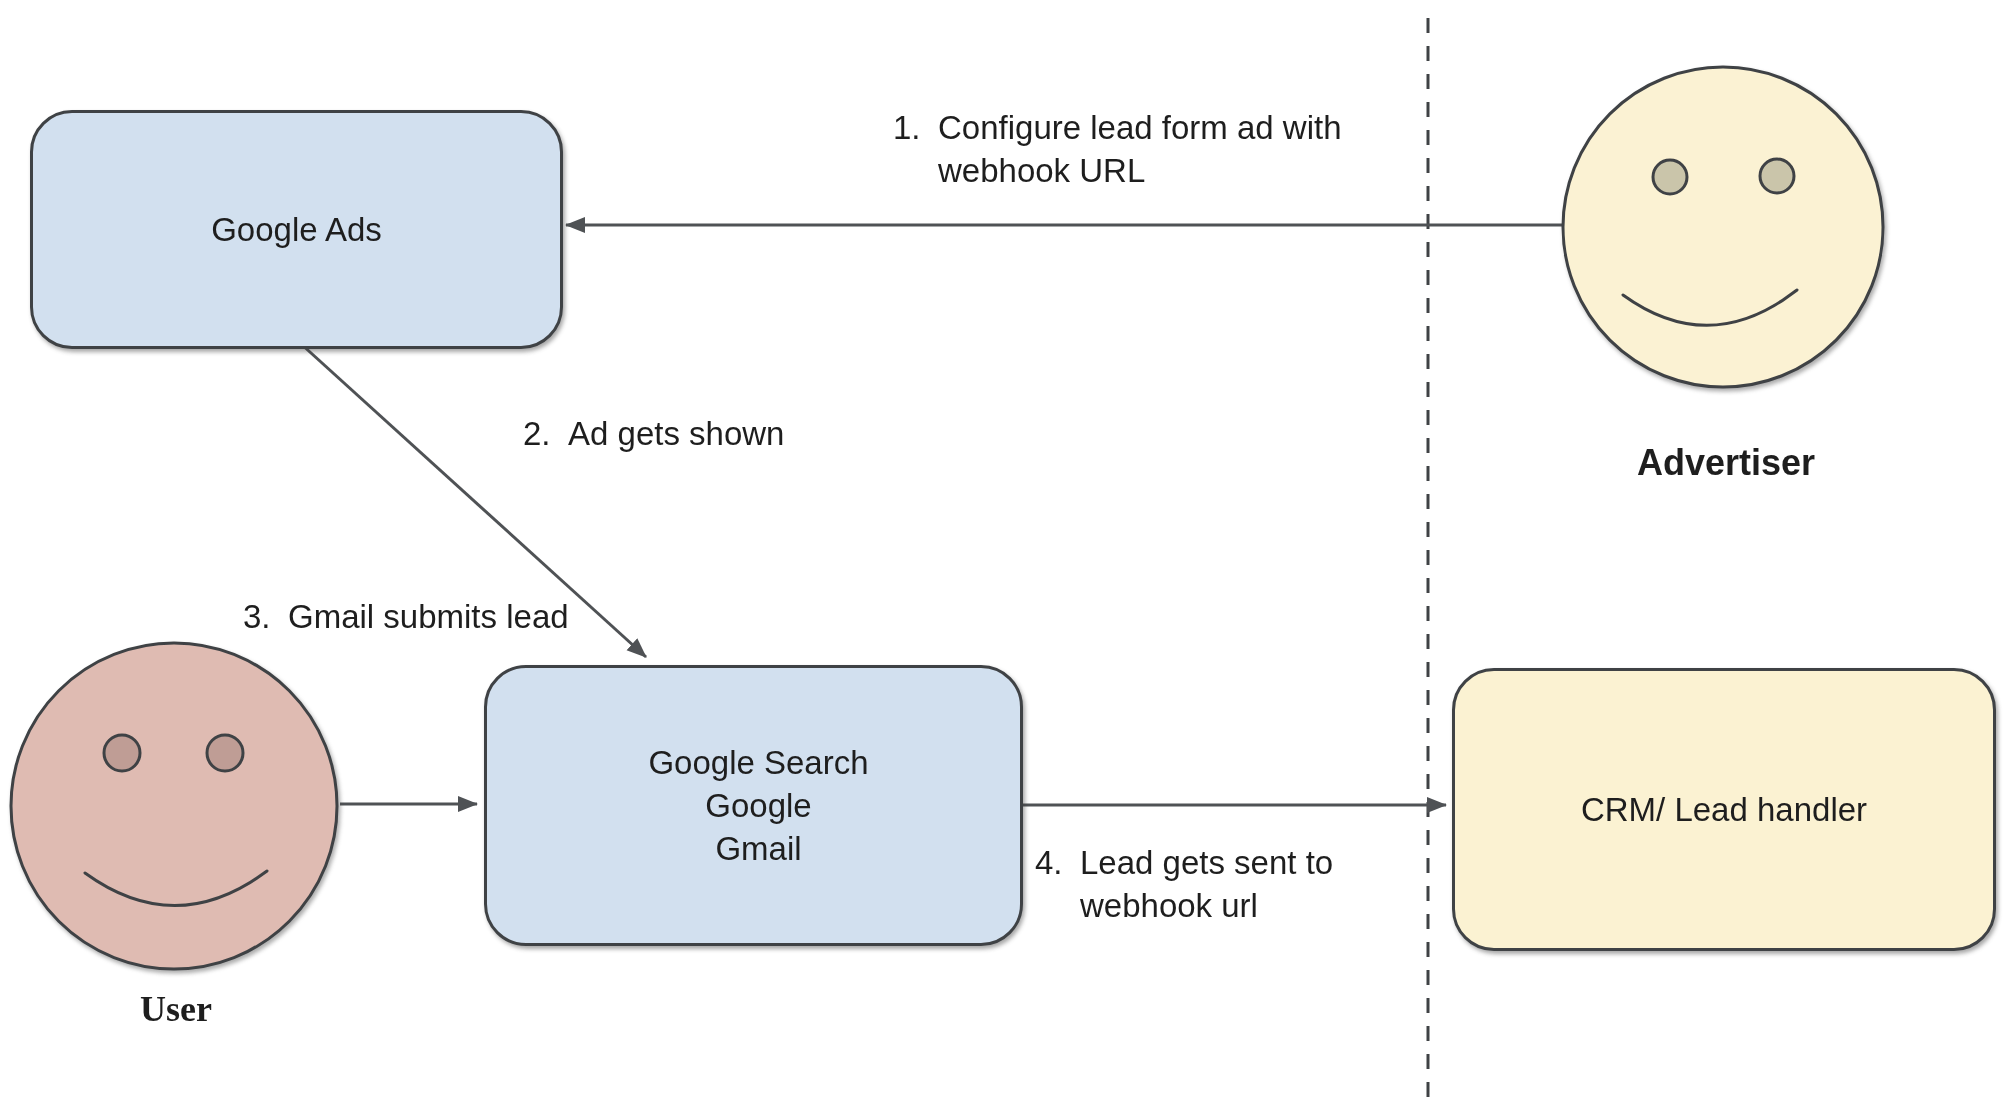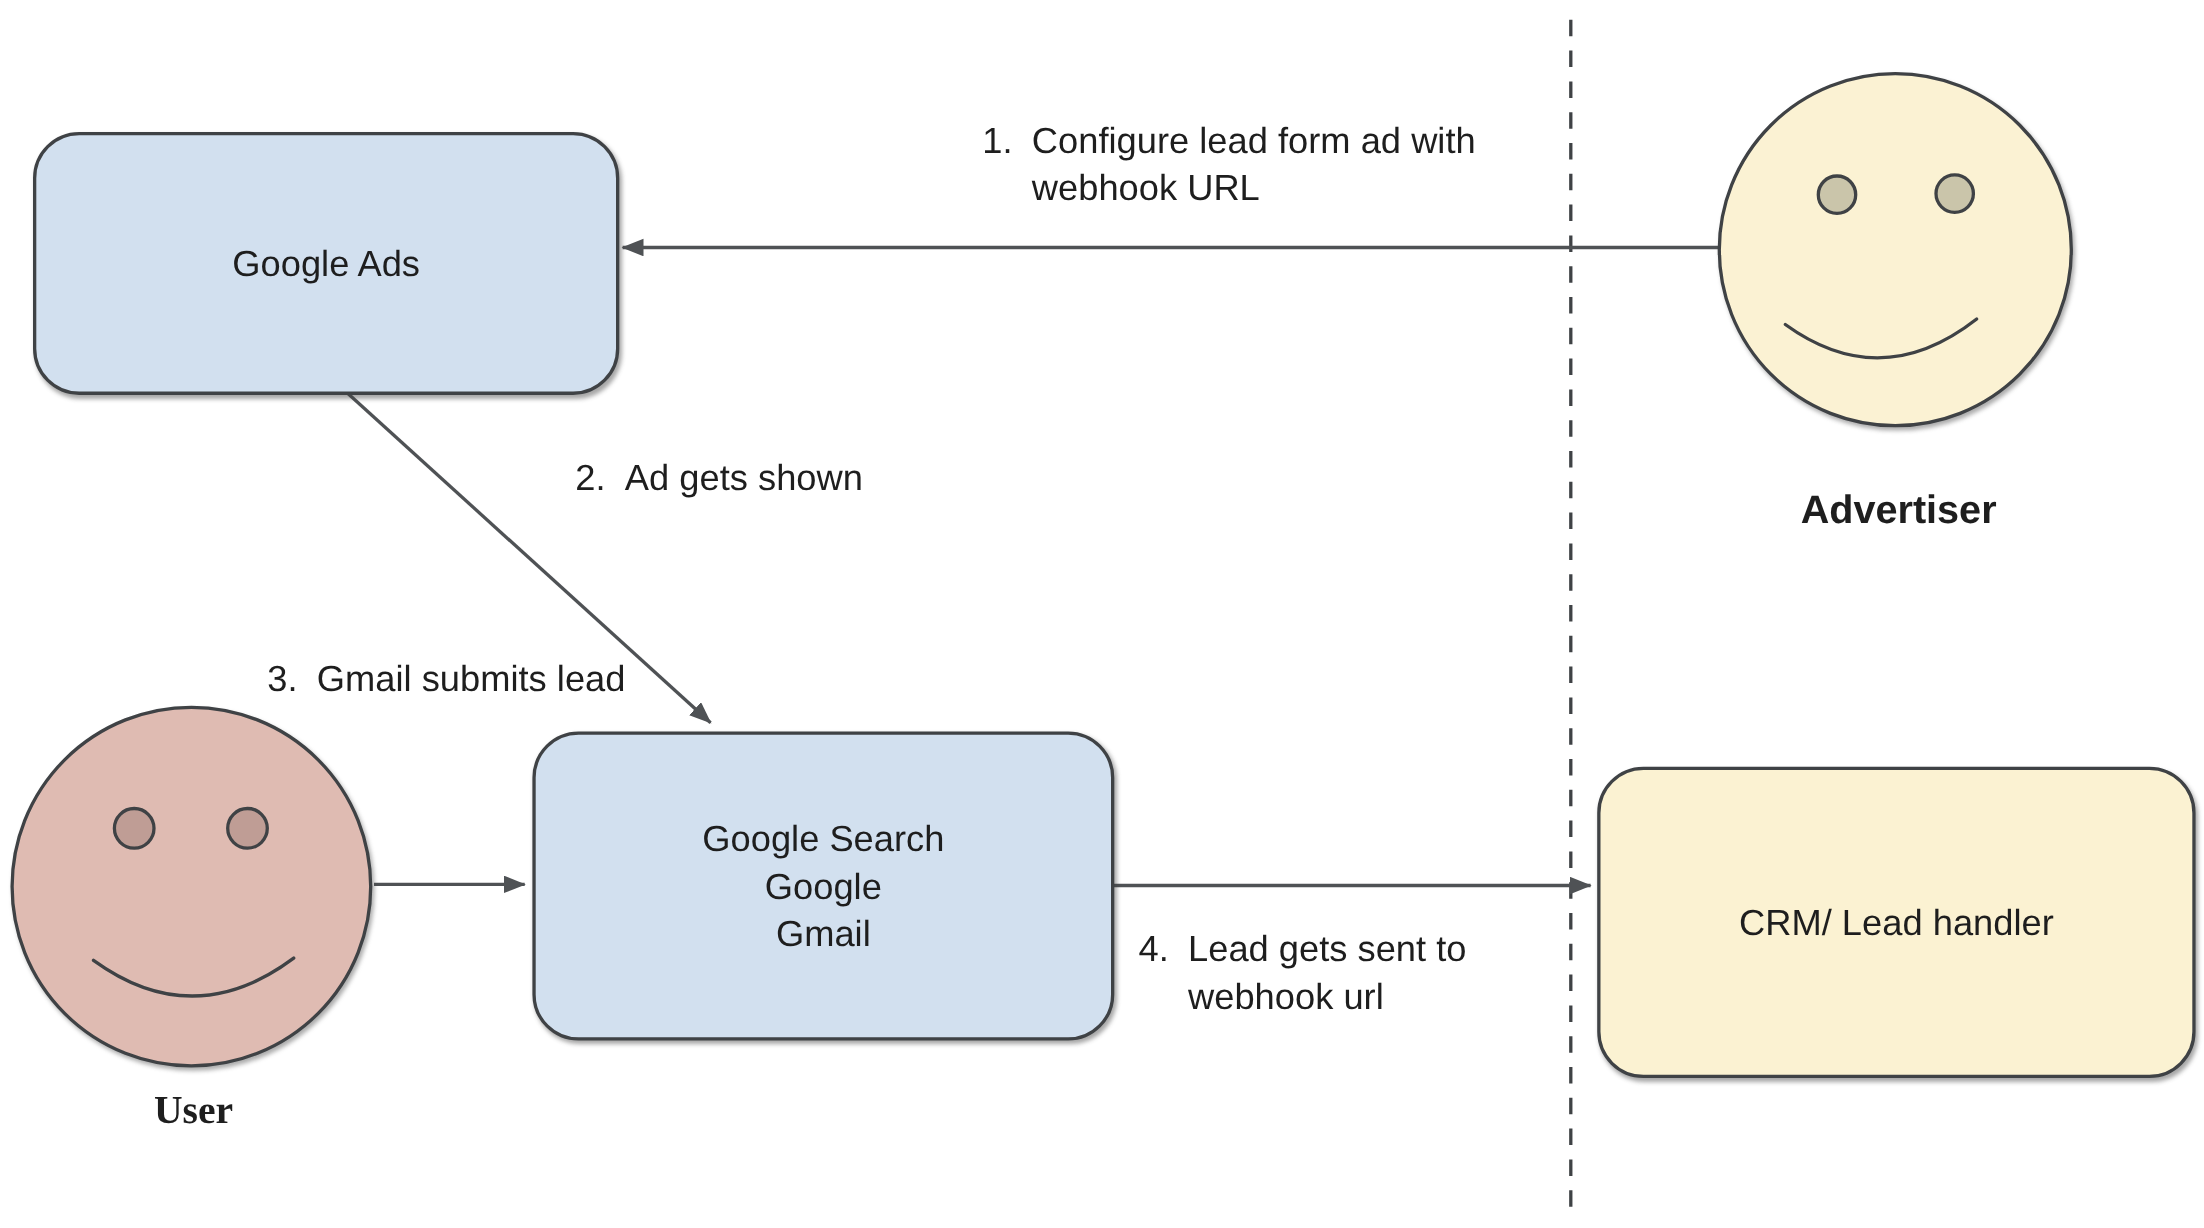--- a/index.html
+++ b/index.html
@@ -16,23 +16,23 @@
     position:absolute;
     border:3px solid var(--stroke,#3f4245);
     border-radius:42px;
     box-shadow:2px 3px 4px rgba(60,60,60,.45);
     display:flex;align-items:center;justify-content:center;
     text-align:center;
     font-size:33px;line-height:43px;
   }
   .box-blue{background:var(--box_blue,#d2e0ef);}
   .box-yellow{background:var(--box_yellow,#fbf2d2);}
-  #box-google-ads{left:30px;top:120px;width:527px;height:233px;}
-  #box-platforms{left:484px;top:665px;width:523px;height:275px;flex-direction:column;}
-  #box-crm{left:1452px;top:668px;width:538px;height:277px;margin-top:29px;}
+  #box-google-ads{left:30px;top:110px;width:527px;height:233px;}
+  #box-platforms{left:484px;top:665px;width:523px;height:275px;flex-direction:column;padding-left:10px;}
+  #box-crm{left:1452px;top:668px;width:538px;height:277px;}
 
   
   .face-svg{position:absolute;filter:drop-shadow(2px 3px 2px rgba(70,70,70,.45));}
   #face-advertiser{left:1558px;top:62px;}
   #face-user{left:4px;top:636px;}
   .face-yellow{fill:var(--face_yellow,#fbf2d3);stroke:var(--stroke,#3f4245);stroke-width:3;}
   .face-pink{fill:var(--user_face,#dfbbb2);stroke:var(--stroke,#3f4245);stroke-width:3;}
   .eye-tan{fill:var(--advertiser_eye,#cac5aa);stroke:var(--stroke,#3f4245);stroke-width:3;}
   .eye-pink{fill:var(--user_eye,#bf9d95);stroke:var(--stroke,#3f4245);stroke-width:3;}
   .smile{fill:none;stroke:var(--stroke,#3f4245);stroke-width:3;stroke-linecap:round;}

